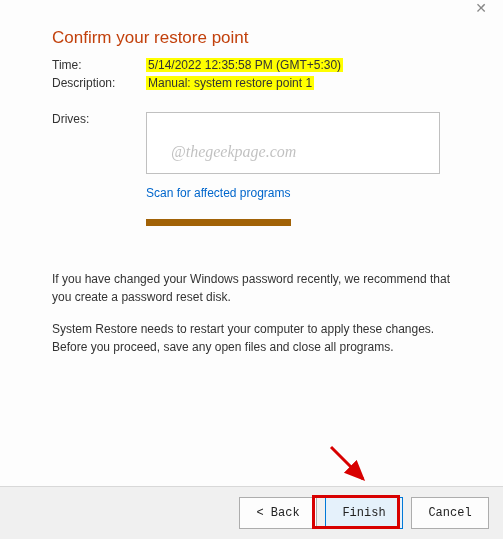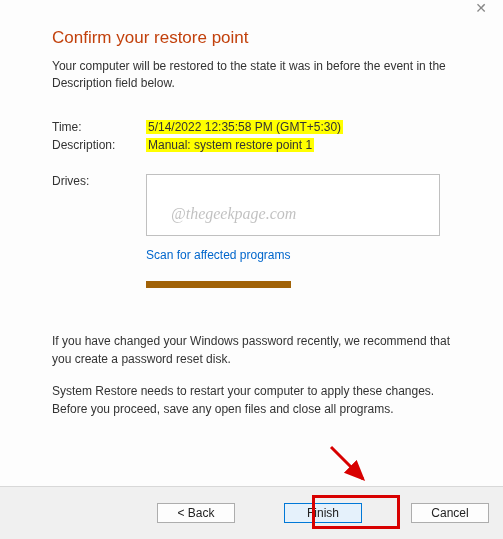--- a/index.html
+++ b/index.html
@@ -105,29 +105,28 @@
       background: #f0f0f0;
       border-top: 1px solid #d8d8d8;
       display: flex;
       align-items: center;
       justify-content: flex-end;
       padding-right: 14px;
       gap: 8px;
     }
     .btn {
       min-width: 78px;
-      height: 20px;
+      height: 32px;
       background: #fdfdfd;
       border: 1px solid #adadad;
-      font-family: Liberation Sans, sans-serif;
+      font-family: Liberation Mono, monospace;
       font-size: 12px;
       color: #222;
       cursor: pointer;
       padding: 0 12px;
-      margin-left: 41px;
     }
     .btn-finish {
       background: #e5f1fb;
       border: 1px solid #0078d7;
     }
     .highlight-finish {
       position: absolute;
       bottom: 10px;
       right: 103px;
       width: 88px;
@@ -142,21 +141,20 @@
       pointer-events: none;
     }
   </style>
 </head>
 <body>
 
 <div class="close-icon">✕</div>
 
 <div class="content">
   <h1 class="title">Confirm your restore point</h1>
-  <p class="intro">Your computer will be restored to the state it was in before the event in the Description field below.</p>
 
   <div class="info-row">
     <div class="info-label">Time:</div>
     <div class="info-value highlighted">5/14/2022 12:35:58 PM (GMT+5:30)</div>
   </div>
   <div class="info-row">
     <div class="info-label">Description:</div>
     <div class="info-value highlighted">Manual: system restore point 1</div>
   </div>
 

